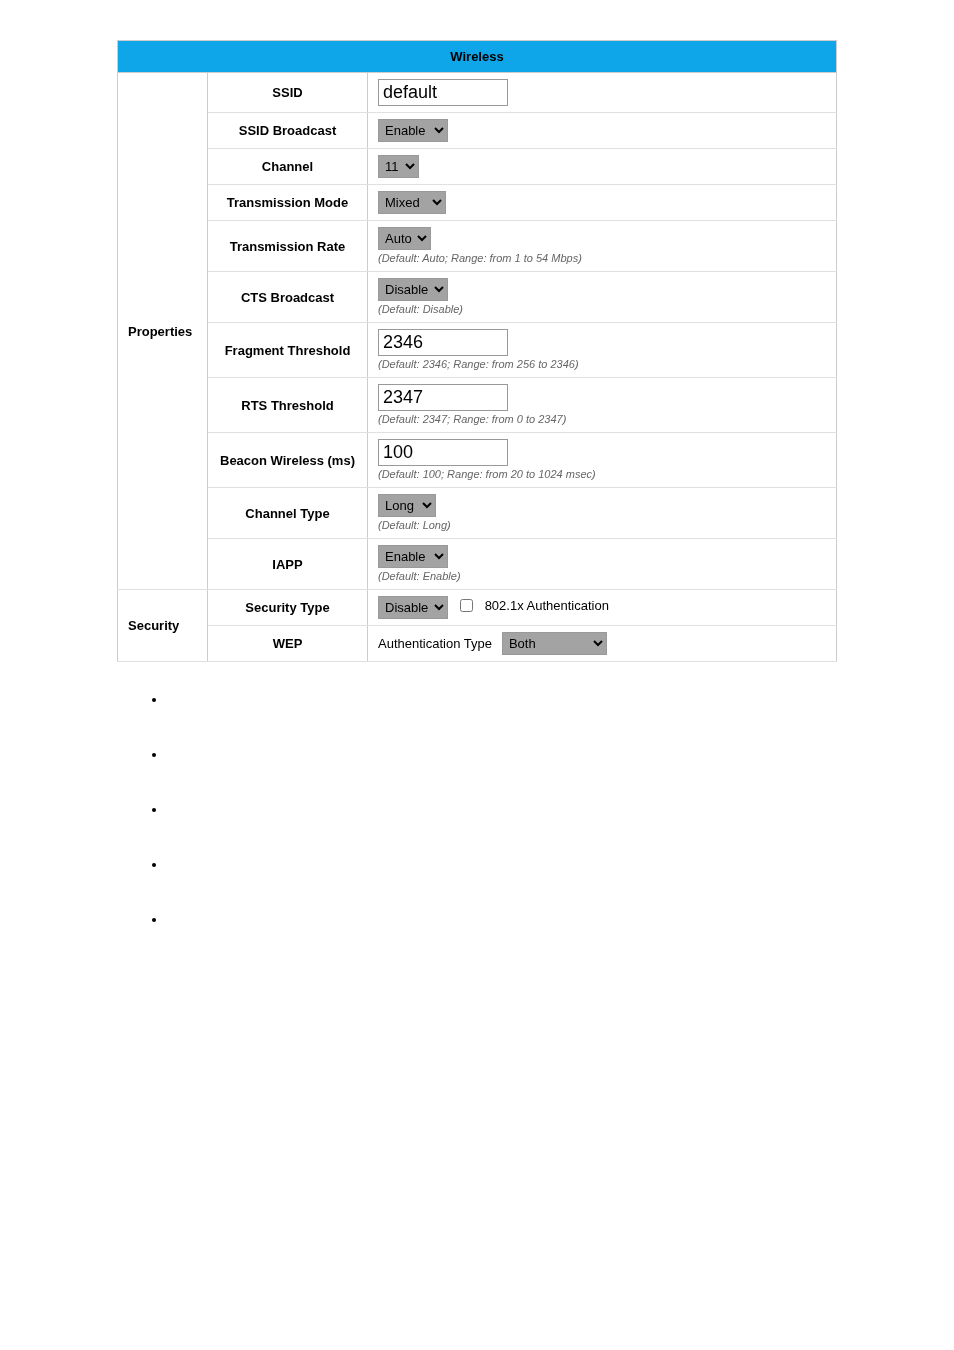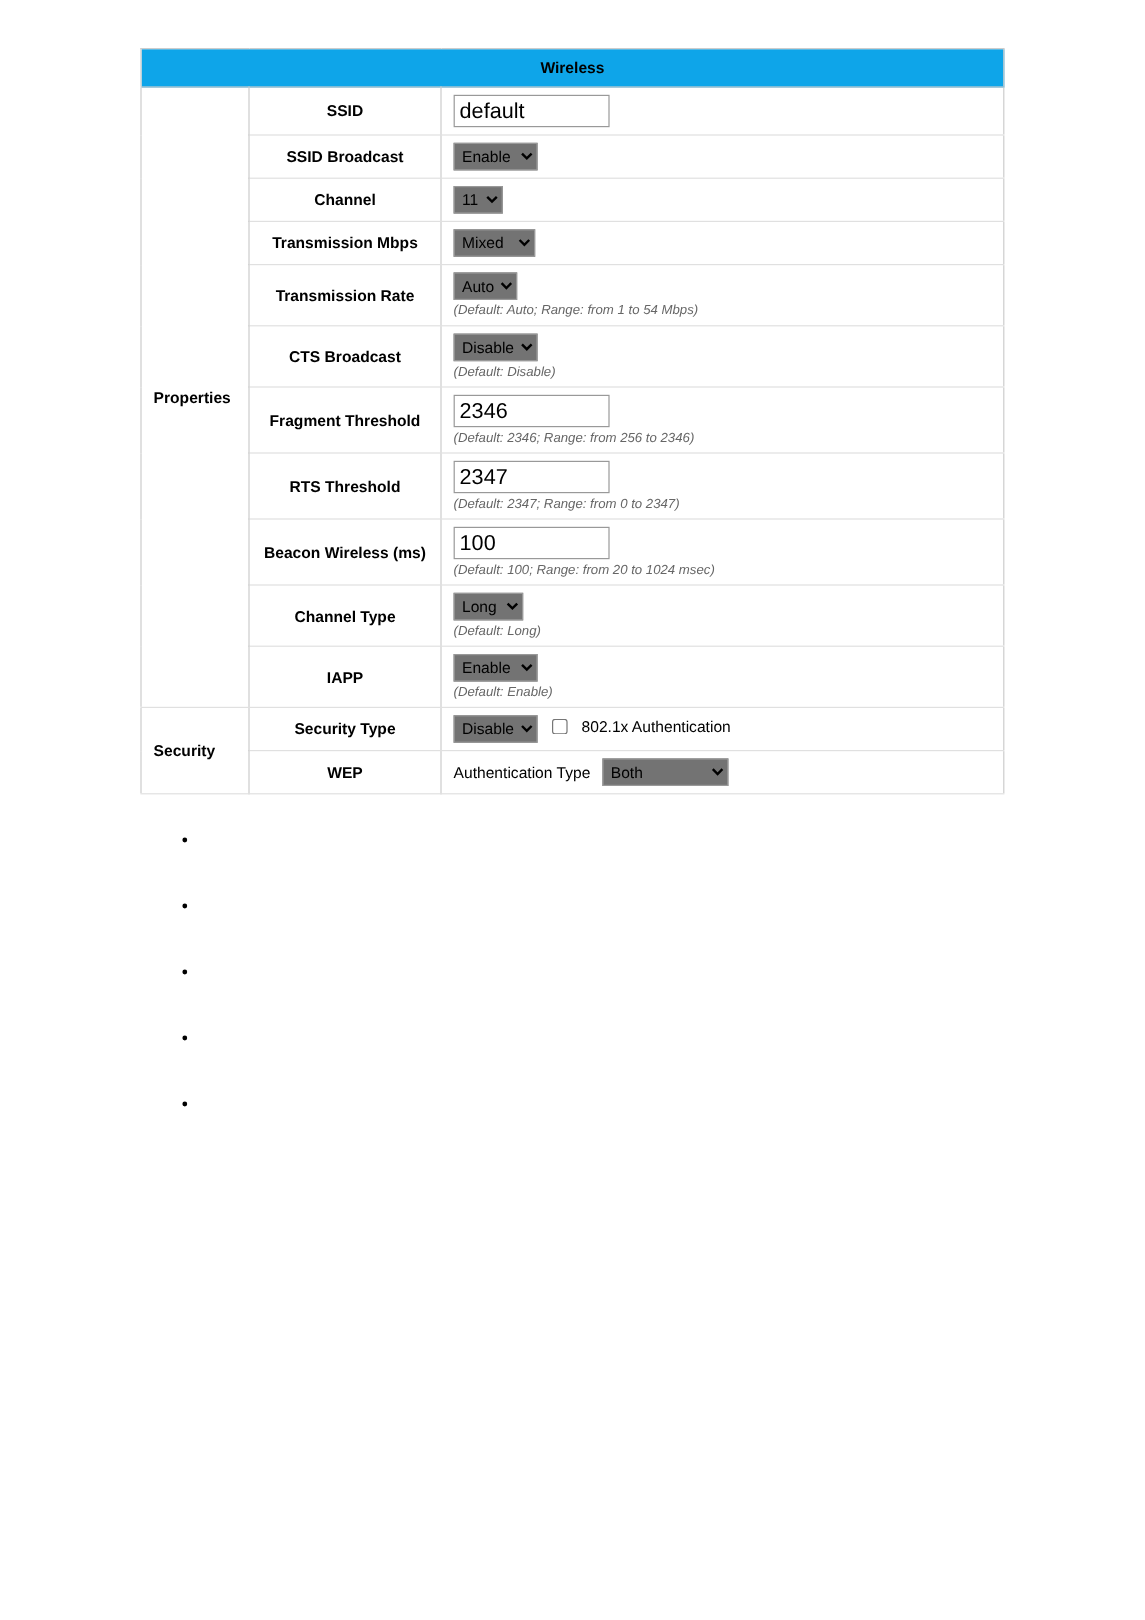--- a/index.html
+++ b/index.html
@@ -70,21 +70,21 @@
       border: 1px solid #999;
       padding: 2px 4px;
       font-size: 18px;
       width: 130px;
     }
 
     select {
       border: 1px solid #999;
       padding: 2px 2px;
       font-size: 13px;
-      background: #737373;
+      background: #a3a3a3;
     }
 
     .security-row td {
       border-top: 1px solid #ccc;
     }
 
     .checkbox-label {
       display: inline-flex;
       align-items: center;
       gap: 12px;
@@ -159,21 +159,21 @@
         <td class="field-value-cell">
           <select>
             <option>1</option><option>2</option><option>3</option><option>4</option>
             <option>5</option><option>6</option><option>7</option><option>8</option>
             <option>9</option><option>10</option><option selected="">11</option>
           </select>
         </td>
       </tr>
 
       <tr>
-        <td class="field-label-cell">Transmission Mbps</td>
+        <td class="field-label-cell">Transmission Mode</td>
         <td class="field-value-cell">
           <select>
             <option selected="">Mixed</option>
             <option>B-Only</option>
             <option>G-Only</option>
           </select>
         </td>
       </tr>
 
       <tr>

